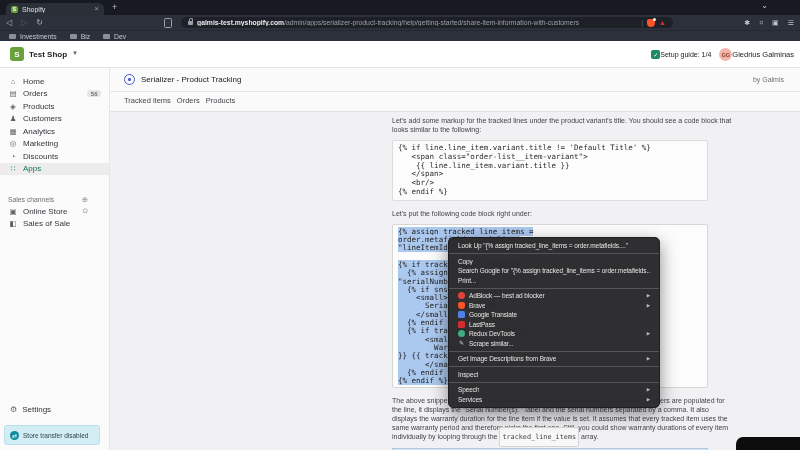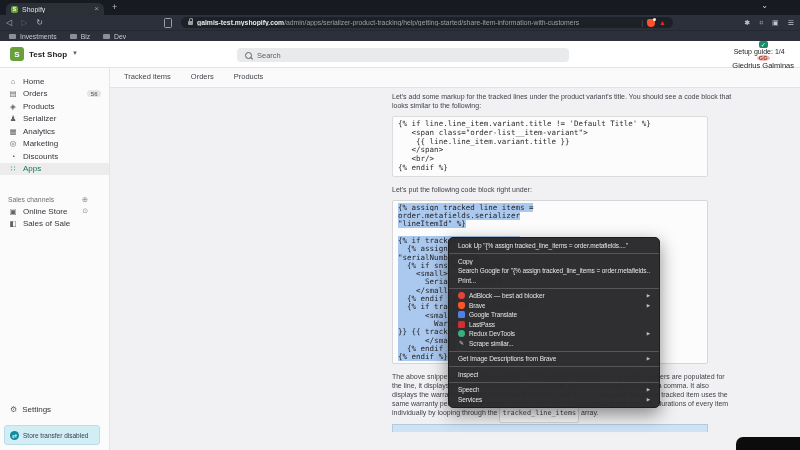--- a/index.html
+++ b/index.html
@@ -46,21 +46,21 @@
   .logo{position:absolute;left:10px;top:6px;width:14px;height:14px;border-radius:3px;background:#6aa03c;
     color:#fff;font-weight:bold;font-size:8px;display:flex;align-items:center;justify-content:center;}
   .shopname{position:absolute;left:29px;top:9px;font-size:8px;font-weight:bold;color:#202223;}
   .shopcaret{position:absolute;left:72px;top:9px;font-size:6px;color:#5f6368;}
   .searchbox{position:absolute;left:237px;top:7px;width:332px;height:14px;background:#e9eaec;
     border-radius:4px;display:flex;align-items:center;gap:5px;padding:0 8px;box-sizing:border-box;}
   .mag{width:5px;height:5px;border:1.2px solid #5f6368;border-radius:50%;position:relative;flex:0 0 auto;}
   .mag::after{content:"";position:absolute;left:4.5px;top:4.5px;width:3px;height:1.2px;background:#5f6368;
     transform:rotate(45deg);transform-origin:0 0;}
   .searchtext{font-size:7.5px;color:#5f6368;}
-  .adm-right{position:absolute;right:6px;top:0;height:27px;display:flex;align-items:center;flex-direction:column;}
+  .adm-right{position:absolute;right:6px;top:0;height:27px;display:flex;align-items:center;}
   .setupico{width:9px;height:9px;border-radius:2px;background:#1a8a6a;color:#fff;font-size:6px;
     display:flex;align-items:center;justify-content:center;}
   .setuplabel{font-size:7px;color:#202223;margin-right:8px;}
   .avatar{width:13px;height:13px;border-radius:50%;background:#f3b6ab;color:#8a3a2e;font-size:5.5px;
     font-weight:bold;display:flex;align-items:center;justify-content:center;}
   .username{font-size:7.5px;color:#202223;}
   
   .sidebar{position:absolute;left:0;top:68px;width:110px;height:382px;background:#fbfbfb;
     border-right:1px solid #e5e5e5;box-sizing:border-box;padding-top:7px;}
   .navitem{display:flex;align-items:center;height:12.5px;padding:0 8px;gap:5px;font-size:8px;color:#32363b;}
@@ -85,21 +85,21 @@
   .main{position:absolute;left:110px;top:68px;width:690px;height:382px;display:flex;flex-direction:column;}
   .appheader{position:relative;height:24px;background:#fafafa;border-bottom:1px solid #e6e6e6;
     box-sizing:border-box;flex:0 0 auto;}
   .appicon{position:absolute;left:14px;top:6px;width:11px;height:11px;border:1.3px solid #4b5bc9;
     border-radius:50%;box-sizing:border-box;}
   .appicon::after{content:"";position:absolute;left:3px;top:3px;width:2.5px;height:2.5px;
     border-radius:50%;background:#4b5bc9;}
   .apptitle{position:absolute;left:31px;top:7px;font-size:8px;color:#202223;}
   .byline{position:absolute;right:16px;top:8px;font-size:7px;color:#6d7175;}
   .tabsrow{height:20px;background:#fafafa;border-bottom:1px solid #e3e3e3;box-sizing:border-box;
-    display:flex;align-items:stretch;gap:20px;padding-left:14px;flex:0 0 auto;}
+    display:flex;align-items:stretch;gap:6px;padding-left:14px;flex:0 0 auto;}
   .tabitem{display:flex;align-items:center;font-size:7.5px;color:#42474c;
     border-bottom:2px solid transparent;box-sizing:border-box;}
   .tabitem.active{color:#0a7a53;border-bottom-color:#0a7a53;margin-top:35px;}
   .content{position:relative;flex:1;background:#f1f1f3;overflow:hidden;}
   .article{position:absolute;left:282px;top:4px;width:340px;}
   .article-p{font-size:7px;line-height:9px;color:#3f4349;margin:0 0 6px 0;}
   pre.codeblock{box-sizing:border-box;width:316px;background:#fcfcfc;border:1px solid #dcdcdc;
     border-radius:2px;padding:3px 5px;margin:0 0 8px 0;
     font-family:"DejaVu Sans Mono",monospace;font-size:7.5px;line-height:8.8px;color:#2b2b2b;}
   .code2{box-sizing:border-box;width:316px;background:#fcfcfc;border:1px solid #d6d6d6;border-radius:2px;
@@ -180,24 +180,20 @@
       <span class="bm">
         <span class="bmfold"></span>
         <span class="bmlabel">Dev</span>
       </span>
     </div>
 
   <div class="adminbar">
     <span class="logo">S</span>
     <span class="shopname">Test Shop</span>
     <span class="shopcaret">▼</span>
-    <div class="searchbox">
-      <span class="mag"></span>
-      <span class="searchtext">Search</span>
-    </div>
     <div class="adm-right">
       <span class="setupico">✓</span>
       <span class="setuplabel">Setup guide: 1/4</span>
       <span class="avatar">GG</span>
       <span class="username">Giedrius Galminas</span>
     </div>
   </div>
 
   <div class="sidebar">
     <div>
@@ -215,21 +211,21 @@
         </div>
 
         <div class="navitem">
           <span class="nicon">◈</span>
           <span class="nlabel">Products</span>
 
         </div>
 
         <div class="navitem">
           <span class="nicon">♟</span>
-          <span class="nlabel">Serializer</span>
+          <span class="nlabel">Customers</span>
 
         </div>
 
         <div class="navitem">
           <span class="nicon">▦</span>
           <span class="nlabel">Analytics</span>
 
         </div>
 
         <div class="navitem">
@@ -272,20 +268,25 @@
       <span class="gear">⚙</span>
       <span>Settings</span>
     </div>
     <div class="storepill">
       <span class="storepill-ic">⇄</span>
       <span class="storepill-label">Store transfer disabled</span>
     </div>
   </div>
 
   <div class="main">
+    <div class="appheader">
+      <span class="appicon"></span>
+      <span class="apptitle">Serializer - Product Tracking</span>
+      <span class="byline">by Galmis</span>
+    </div>
     <div class="tabsrow">
 
         <div class="tabitem">
           <span>Tracked items</span>
         </div>
 
         <div class="tabitem">
           <span>Orders</span>
         </div>
 

